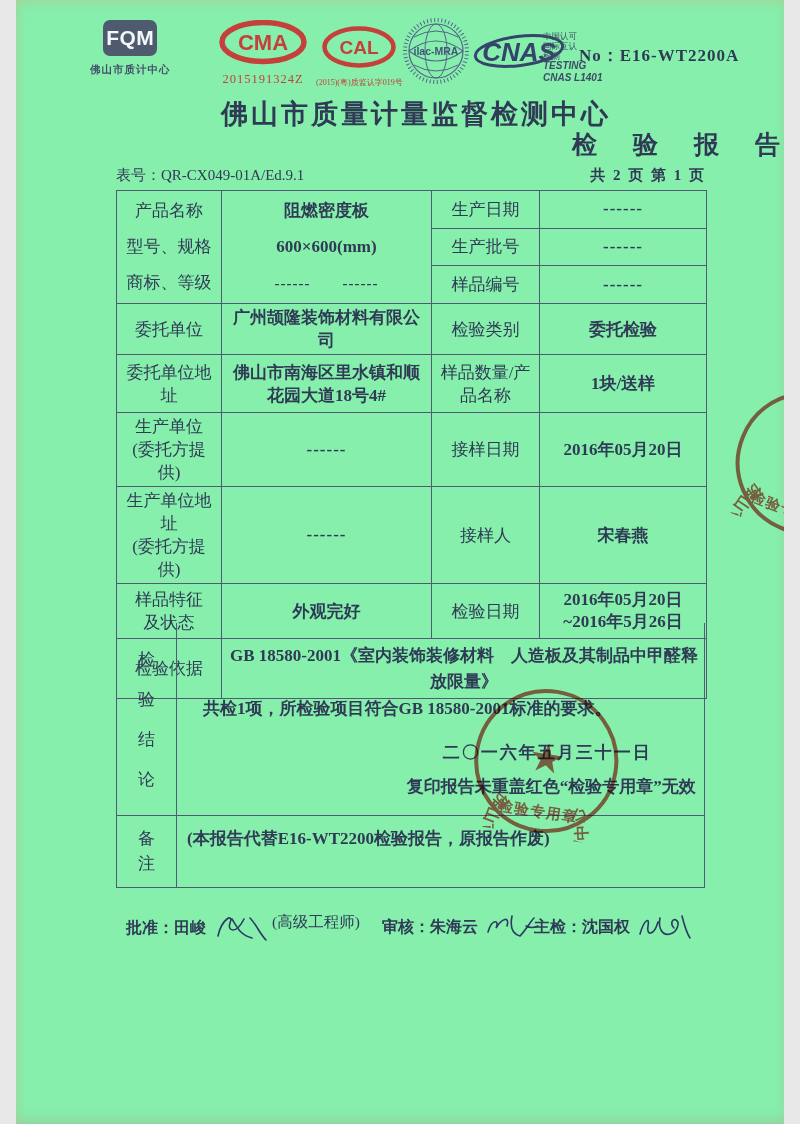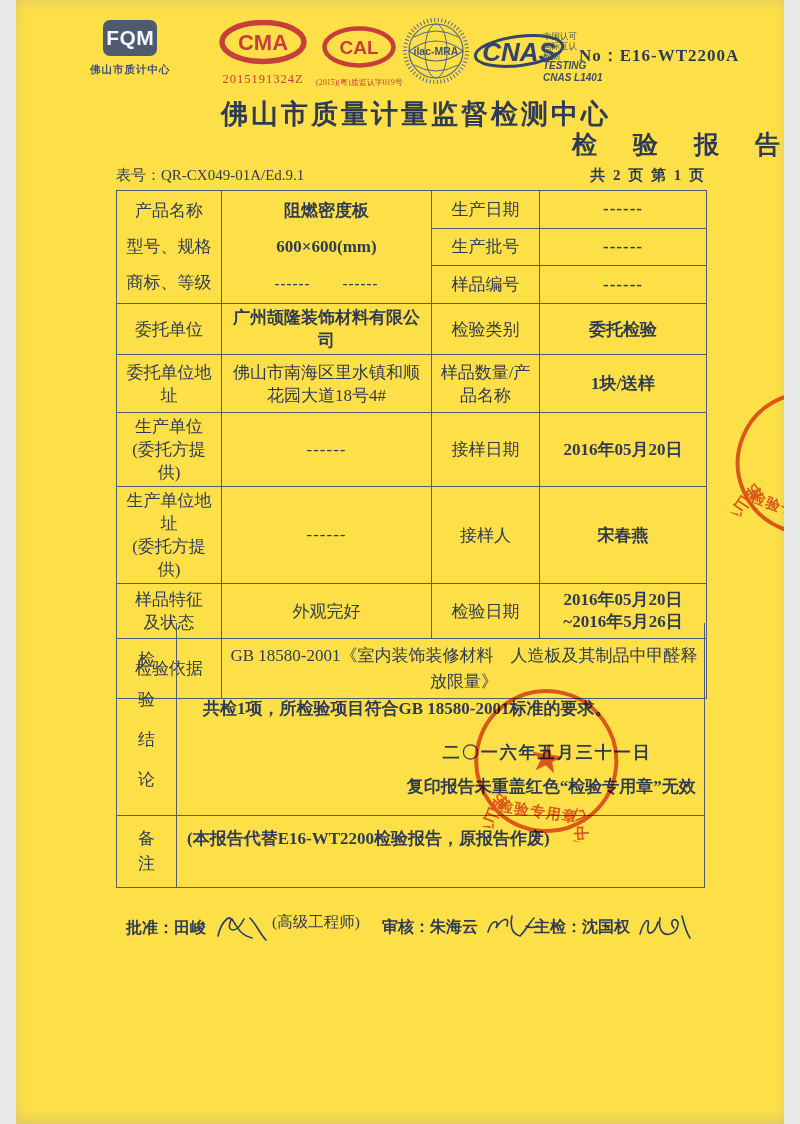--- a/index.html
+++ b/index.html
@@ -1,17 +1,17 @@
 <!DOCTYPE html>
 <html><head>
 <meta charset="utf-8">
 <style>
   html,body{margin:0;padding:0;}
   body{background:#e8e8e8;font-family:"Liberation Serif","DejaVu Serif",serif;}
-  .page{position:relative;width:768px;height:1124px;margin:0 auto;background:#fde047;overflow:hidden;
+  .page{position:relative;width:768px;height:1124px;margin:0 auto;background:#86efac;overflow:hidden;
         color:#2f3b55;
         box-shadow:inset 0 10px 14px -9px rgba(205,185,140,.5),
                    inset 10px 0 14px -10px rgba(205,185,140,.4),
                    inset -6px 0 10px -8px rgba(180,175,160,.35),
                    inset 0 -12px 14px -9px rgba(175,168,150,.45);}
   
   .fqm{position:absolute;left:74px;top:20px;text-align:center;}
   .fqm-badge{width:54px;height:36px;background:#4e5a6e;border-radius:7px;color:#f4f7fb;
              font-family:"Liberation Sans",sans-serif;font-weight:bold;font-size:21px;
              line-height:36px;text-align:center;letter-spacing:0.5px;margin:0 auto;}
@@ -29,21 +29,21 @@
   .doc-title{position:absolute;left:0;top:128px;width:800px;text-align:right;
              font-size:25px;font-weight:bold;letter-spacing:36px;text-indent:36px;}
   .meta{position:absolute;left:100px;top:166px;width:590px;font-size:15px;}
   .meta .pages{position:absolute;right:0;top:0;letter-spacing:2px;font-weight:bold;white-space:nowrap;}
   
   table.info{position:absolute;left:100px;top:190px;width:590px;border-collapse:collapse;table-layout:fixed;}
   table.info td{border:1.6px solid #505c74;font-size:17px;text-align:center;vertical-align:middle;
                 padding:2px 4px;overflow:hidden;}
   td.lab{font-weight:normal;}
   td.v{font-weight:bold;}
-  td.v-left{font-weight:normal;text-align:left;padding-left:9px;}
+  td.v-left{font-weight:bold;text-align:left;padding-left:9px;}
   .l3{line-height:36px;}
   .dash{font-size:15px;letter-spacing:1px;}
   .sub2{font-size:16px;line-height:22px;}
   .sec{position:absolute;left:100px;width:586.8px;border:1.6px solid #505c74;border-top:none;display:flex;}
   .sec-label{width:59px;border-right:1.6px solid #505c74;display:flex;flex-direction:column;
              align-items:center;justify-content:space-around;font-size:17px;flex:none;}
   .sec-body{position:relative;flex:1;font-size:17px;}
   .concl-text{position:absolute;left:26px;top:46px;font-weight:bold;margin-top:28px;}
   .concl-date{position:absolute;right:52px;top:118px;font-weight:bold;letter-spacing:2px;}
   .concl-note{position:absolute;right:8px;top:152px;font-weight:bold;}

